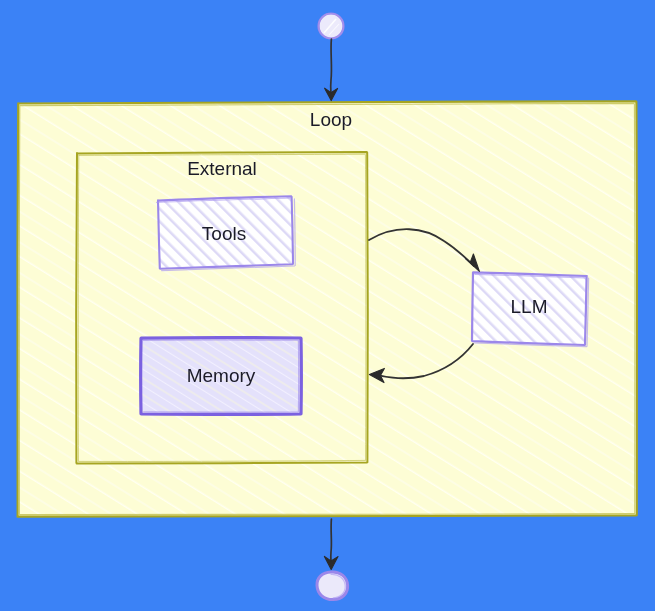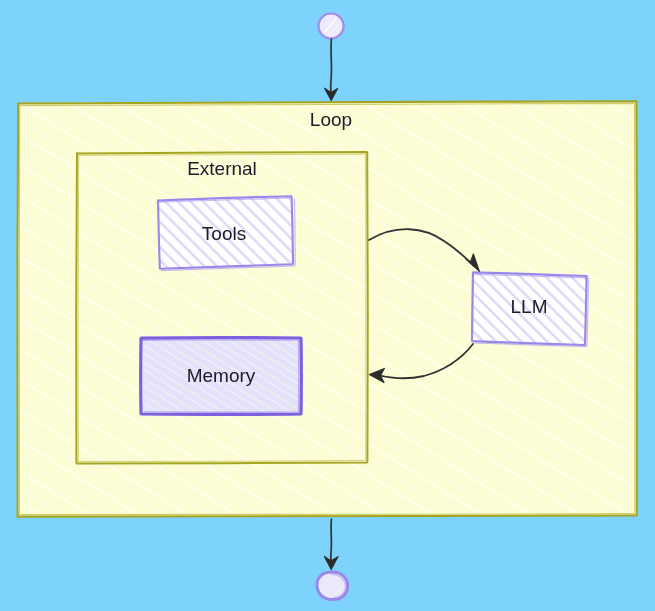--- a/index.html
+++ b/index.html
@@ -10,21 +10,21 @@
   body {
     width: 655px;
     height: 611px;
     font-family: "Liberation Sans", sans-serif;
     overflow: hidden;
   }
   #diagram-root {
     position: relative;
     width: 655px;
     height: 611px;
-    background: #7dd3fc;
+    background: #3b82f6;
   }
   svg#diagram-svg {
     position: absolute;
     top: 0;
     left: 0;
     width: 655px;
     height: 611px;
     display: block;
   }
   .node-label {

